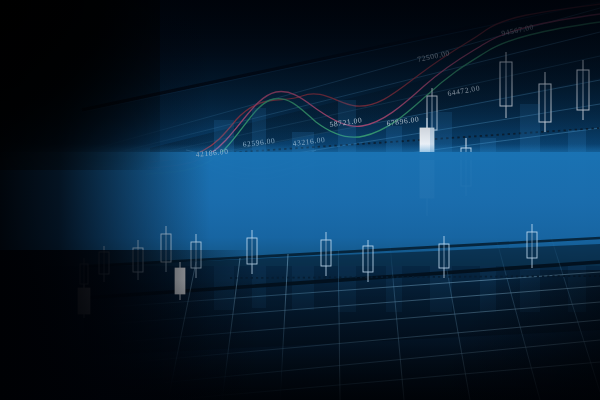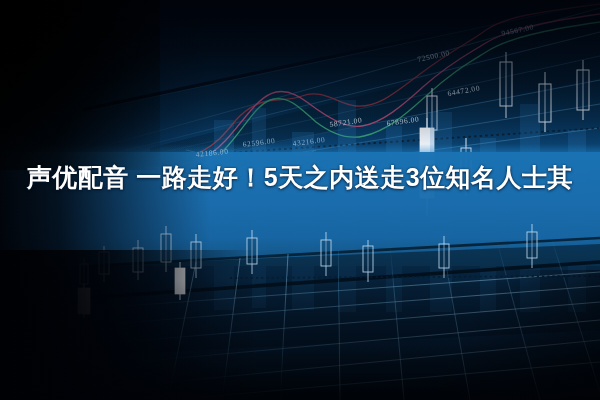--- a/index.html
+++ b/index.html
@@ -267,16 +267,15 @@
   </svg>
 
   <div class="vig-top"></div>
   <div class="vig-left"></div>
   <div class="vig-topleft"></div>
   <div class="vig-bottom"></div>
   <div class="vig-left-low"></div>
   <div class="vig-right-low"></div>
 
   <div class="headline">
-    <span class="l1">声优配音 一路走好！5天之内送走3位知名人士其</span>
   </div>
 
 </div>
 
 </body></html>

